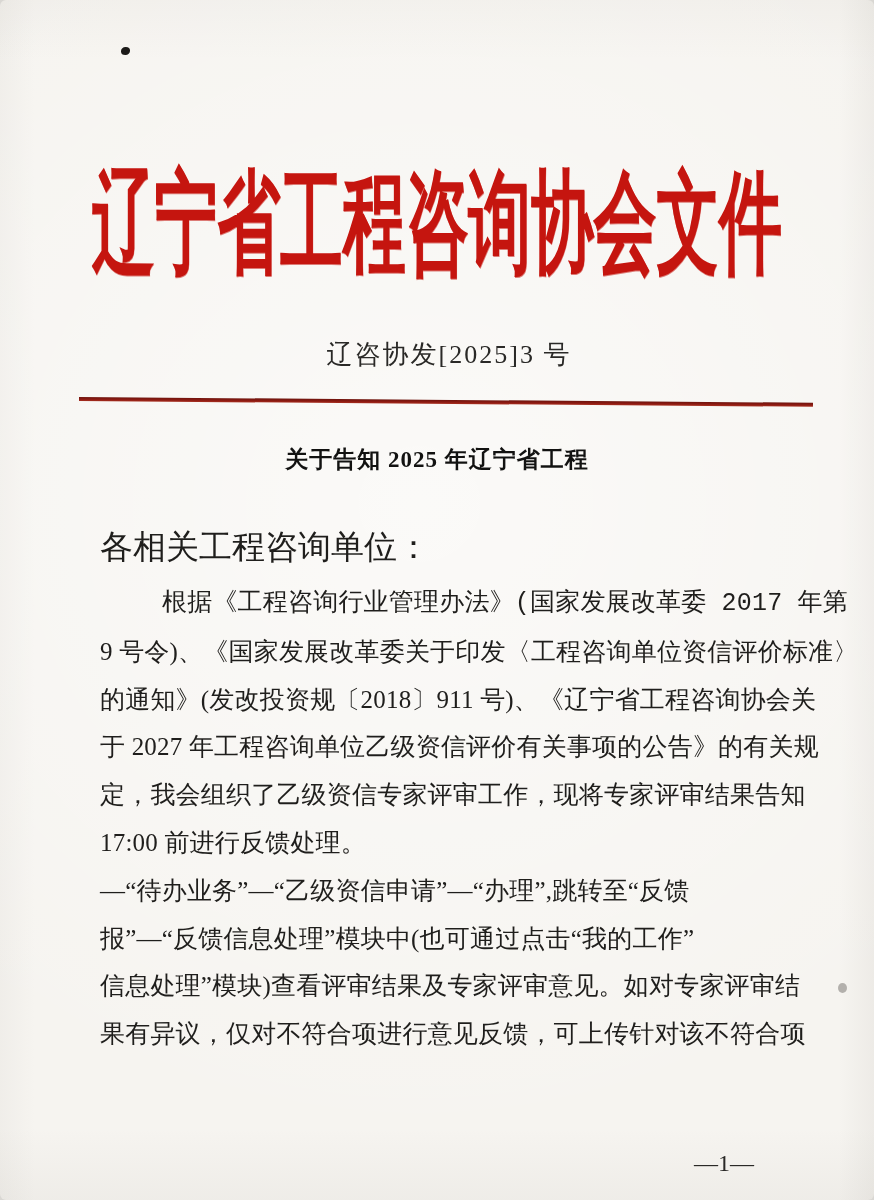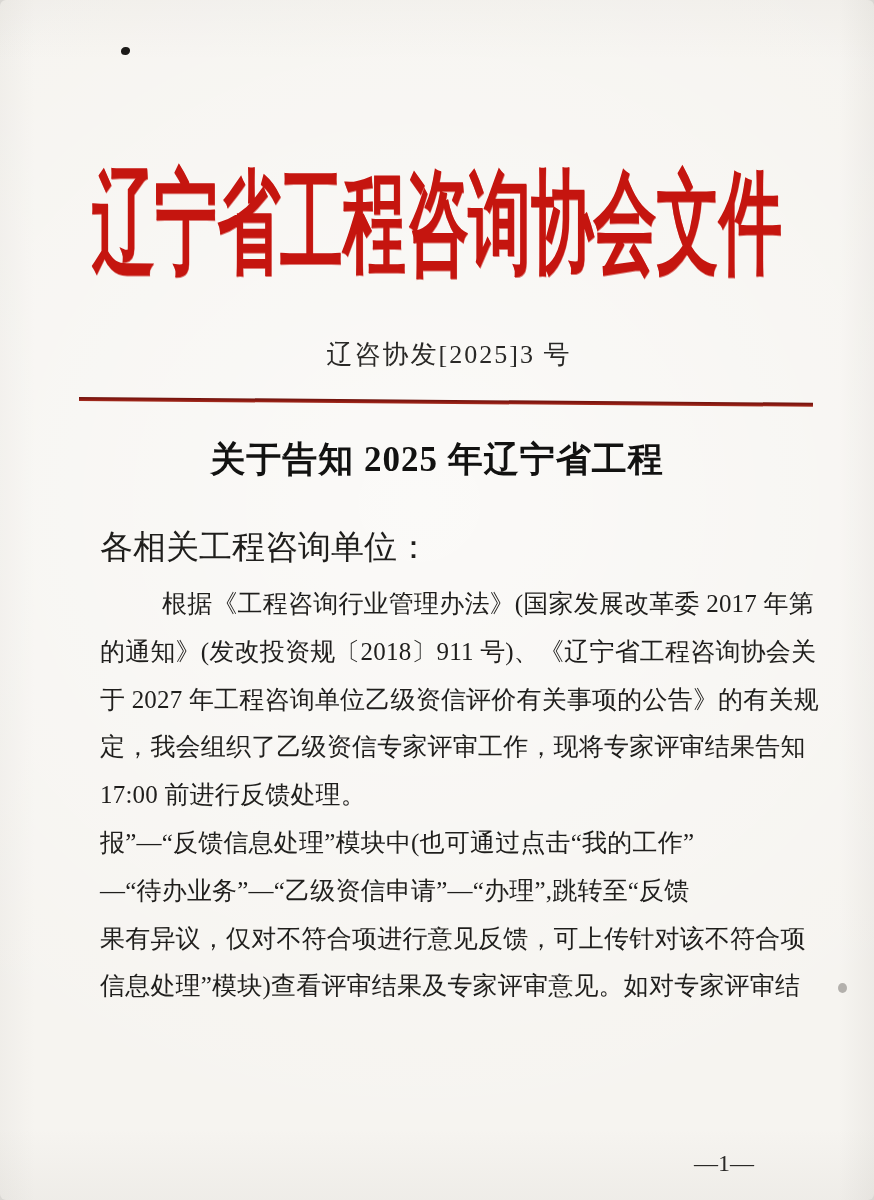--- a/index.html
+++ b/index.html
@@ -63,21 +63,21 @@
     background:linear-gradient(180deg,#6e140d 0%, var(--rule-red) 55%, #a72f20 100%);
     transform:rotate(0.45deg);
     transform-origin:left center;
   }
   
   .notice-title{
     position:absolute;left:0;top:436px;width:874px;
     text-align:center;
     font-weight:bold;
     color:#121211;
-    font-size:35px;
+    font-size:23px;
   }
   .notice-title .t-line{
     display:block;line-height:47px;letter-spacing:1px;white-space:nowrap;
   }
   
   .salutation{
     position:absolute;left:100px;top:531px;
     font-size:33px;line-height:32px;
     color:var(--text-black);
     white-space:nowrap;
@@ -87,21 +87,21 @@
     position:absolute;left:100px;top:580px;width:700px;
     color:var(--text-black);
     font-size:25px;
   }
   .body-block .line{
     display:block;
     line-height:47.8px;
     white-space:nowrap;
     letter-spacing:0.2px;
   }
-  .body-block .line.indent{padding-left:62px;}
+  .body-block .line.indent{padding-left:62px;font-family:Liberation Mono, monospace;}
   
   .page-number{
     position:absolute;left:694px;top:1148px;
     font-size:24px;line-height:30px;
     color:#2a2927;letter-spacing:0;
     white-space:nowrap;
   }
 </style>
 </head>
 <body>
@@ -120,25 +120,26 @@
   <div class="red-rule"></div>
 
   <h1 class="notice-title">
     <span class="t-line">关于告知 2025 年辽宁省工程</span>
   </h1>
 
   <div class="salutation">各相关工程咨询单位：</div>
 
   <div class="body-block">
     <span class="line indent">根据《工程咨询行业管理办法》(国家发展改革委 2017 年第</span>
+    <span class="line">9 号令)、《国家发展改革委关于印发〈工程咨询单位资信评价标准〉</span>
     <span class="line">的通知》(发改投资规〔2018〕911 号)、《辽宁省工程咨询协会关</span>
     <span class="line">于 2027 年工程咨询单位乙级资信评价有关事项的公告》的有关规</span>
     <span class="line">定，我会组织了乙级资信专家评审工作，现将专家评审结果告知</span>
     <span class="line">17:00 前进行反馈处理。</span>
+    <span class="line">—“待办业务”—“乙级资信申请”—“办理”,跳转至“反馈</span>
     <span class="line">报”—“反馈信息处理”模块中(也可通过点击“我的工作”</span>
-    <span class="line">—“待办业务”—“乙级资信申请”—“办理”,跳转至“反馈</span>
+    <span class="line">信息处理”模块)查看评审结果及专家评审意见。如对专家评审结</span>
     <span class="line">果有异议，仅对不符合项进行意见反馈，可上传针对该不符合项</span>
-    <span class="line">信息处理”模块)查看评审结果及专家评审意见。如对专家评审结</span>
   </div>
 
   <div class="page-number">—1—</div>
 
 </div>
 
 </body></html>

